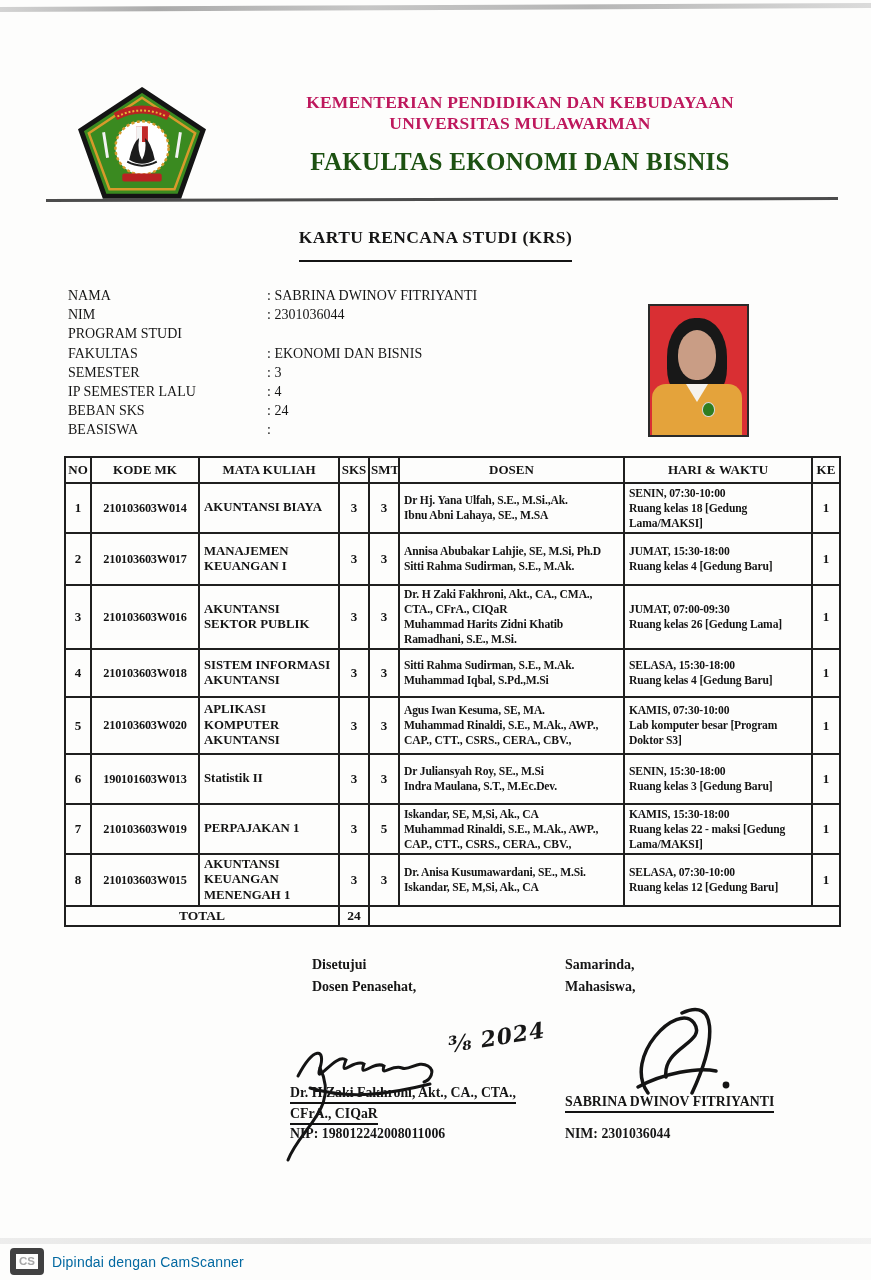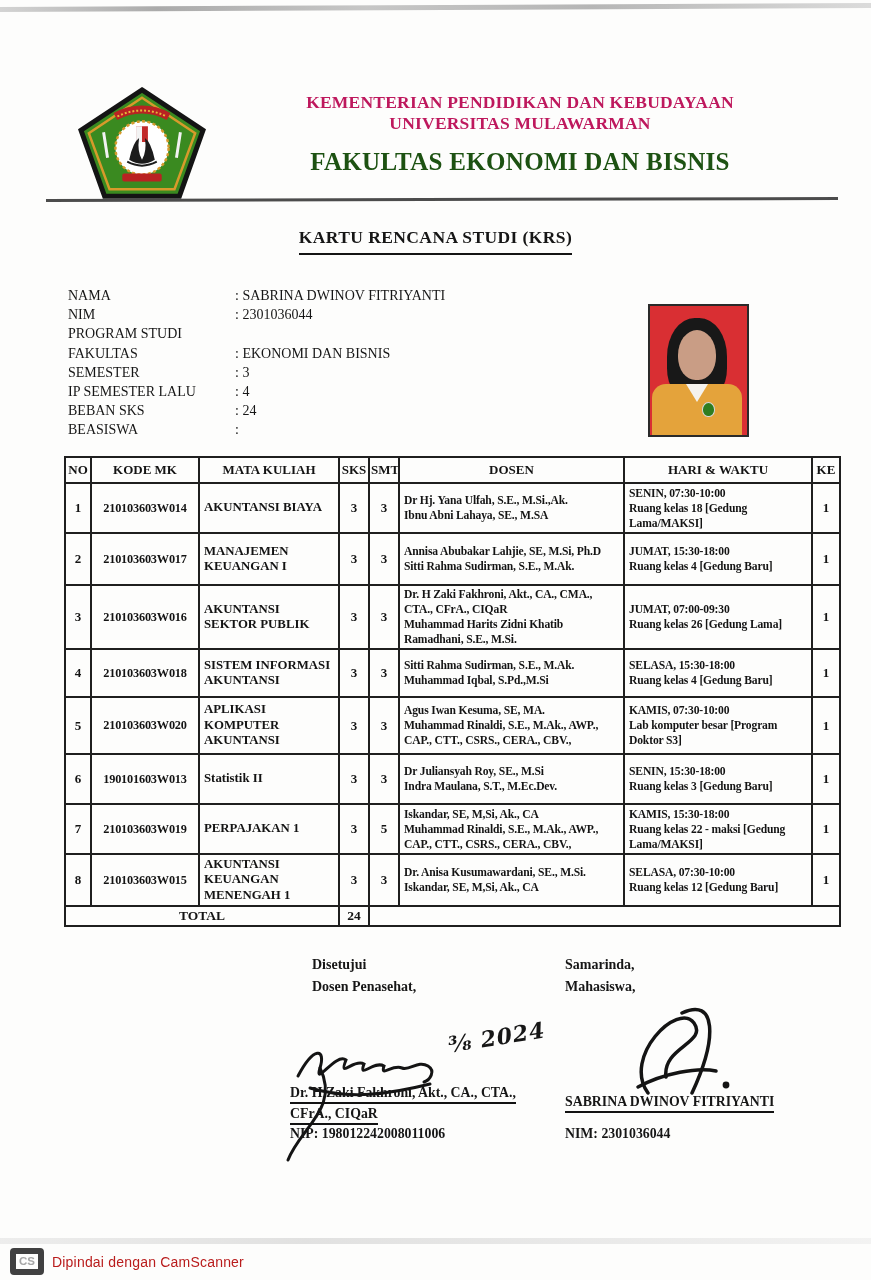--- a/index.html
+++ b/index.html
@@ -11,27 +11,27 @@
   .scan-bottom{position:absolute;top:1238px;left:0;width:100%;height:6px;
     background:linear-gradient(90deg,#d9d9d9,#bfbfbf 35%,#d2d2d2 70%,#e6e6e6);opacity:.45;}
 
   
   .logo{position:absolute;left:78px;top:86px;width:128px;height:114px;}
   .header-text{position:absolute;left:230px;top:92px;width:580px;text-align:center;}
   .hline{font-weight:700;font-size:17.5px;letter-spacing:.2px;line-height:21px;color:#be185d;}
   .hline3{font-weight:700;font-size:25px;letter-spacing:.3px;line-height:30px;color:#1d5212;margin-top:13px;}
   .rule{position:absolute;left:46px;top:198px;width:792px;height:3px;background:#4c4c4c;transform:rotate(-.15deg);}
   .doc-title{position:absolute;left:0;top:227px;width:871px;text-align:center;font-weight:700;font-size:17.5px;letter-spacing:.4px;}
-  .doc-title span{border-bottom:2.5px solid #141414;padding-bottom:6px;margin-top:20px;}
+  .doc-title span{border-bottom:2.5px solid #141414;padding-bottom:13px;margin-top:20px;}
 
   
   .info{position:absolute;left:68px;top:286px;width:520px;}
   .info-row{display:flex;line-height:19.2px;font-size:14px;font-weight:400;}
   .info-label{width:167px;flex:none;}
-  .info-value{flex:1;}
+  .info-value{flex:1;margin-left:32px;}
 
   
   .photo{position:absolute;left:648px;top:304px;width:97px;height:129px;background:#d92f33;
     border:2px solid #2a2a2a;overflow:hidden;}
   .photo .hijab{position:absolute;left:17px;top:12px;width:60px;height:84px;background:#181818;border-radius:46% 46% 40% 40%;}
   .photo .face{position:absolute;left:28px;top:24px;width:38px;height:50px;background:#c99d85;border-radius:50% 50% 46% 46%;}
   .photo .jacket{position:absolute;left:2px;top:78px;width:90px;height:51px;background:#e4a33b;border-radius:14px 14px 0 0;}
   .photo .collar{position:absolute;left:36px;top:78px;width:22px;height:18px;background:#f4f2ee;clip-path:polygon(0 0,100% 0,50% 100%);}
   .photo .badge{position:absolute;left:52px;top:96px;width:11px;height:13px;background:#2f7d1f;border-radius:50% 50% 45% 45%;border:1px solid #d8d8d8;}
 
@@ -63,21 +63,21 @@
   .adv-sig{left:280px;top:1008px;width:260px;height:160px;}
   .stu-sig{left:620px;top:995px;width:130px;height:110px;}
   .date-note{position:absolute;left:448px;top:1024px;font-size:22px;font-weight:700;font-style:italic;
     font-family:"DejaVu Serif",serif;transform:rotate(-9deg);letter-spacing:1px;}
 
   
   .footer{position:absolute;left:10px;top:1248px;display:flex;align-items:center;gap:8px;
     font-family:"Liberation Sans",sans-serif;}
   .cs-badge{border:6px solid #404040;border-radius:4px;color:#a6a6a6;font-size:11.5px;font-weight:700;
     padding:1px 3px;line-height:13px;}
-  .cs-text{color:#b91c1c;font-size:14px;letter-spacing:.2px;}
+  .cs-text{color:#0369a1;font-size:14px;letter-spacing:.2px;}
 </style>
 </head>
 <body>
 
 <div class="page">
   <div class="scan-top"></div>
 
   <div class="logo">
     <svg viewBox="0 0 130 114" width="128" height="114">
       <path d="M65 3 L127 44 L103 111 L27 111 L3 44 Z" fill="#3a8a20" stroke="#141414" stroke-width="5"></path>

